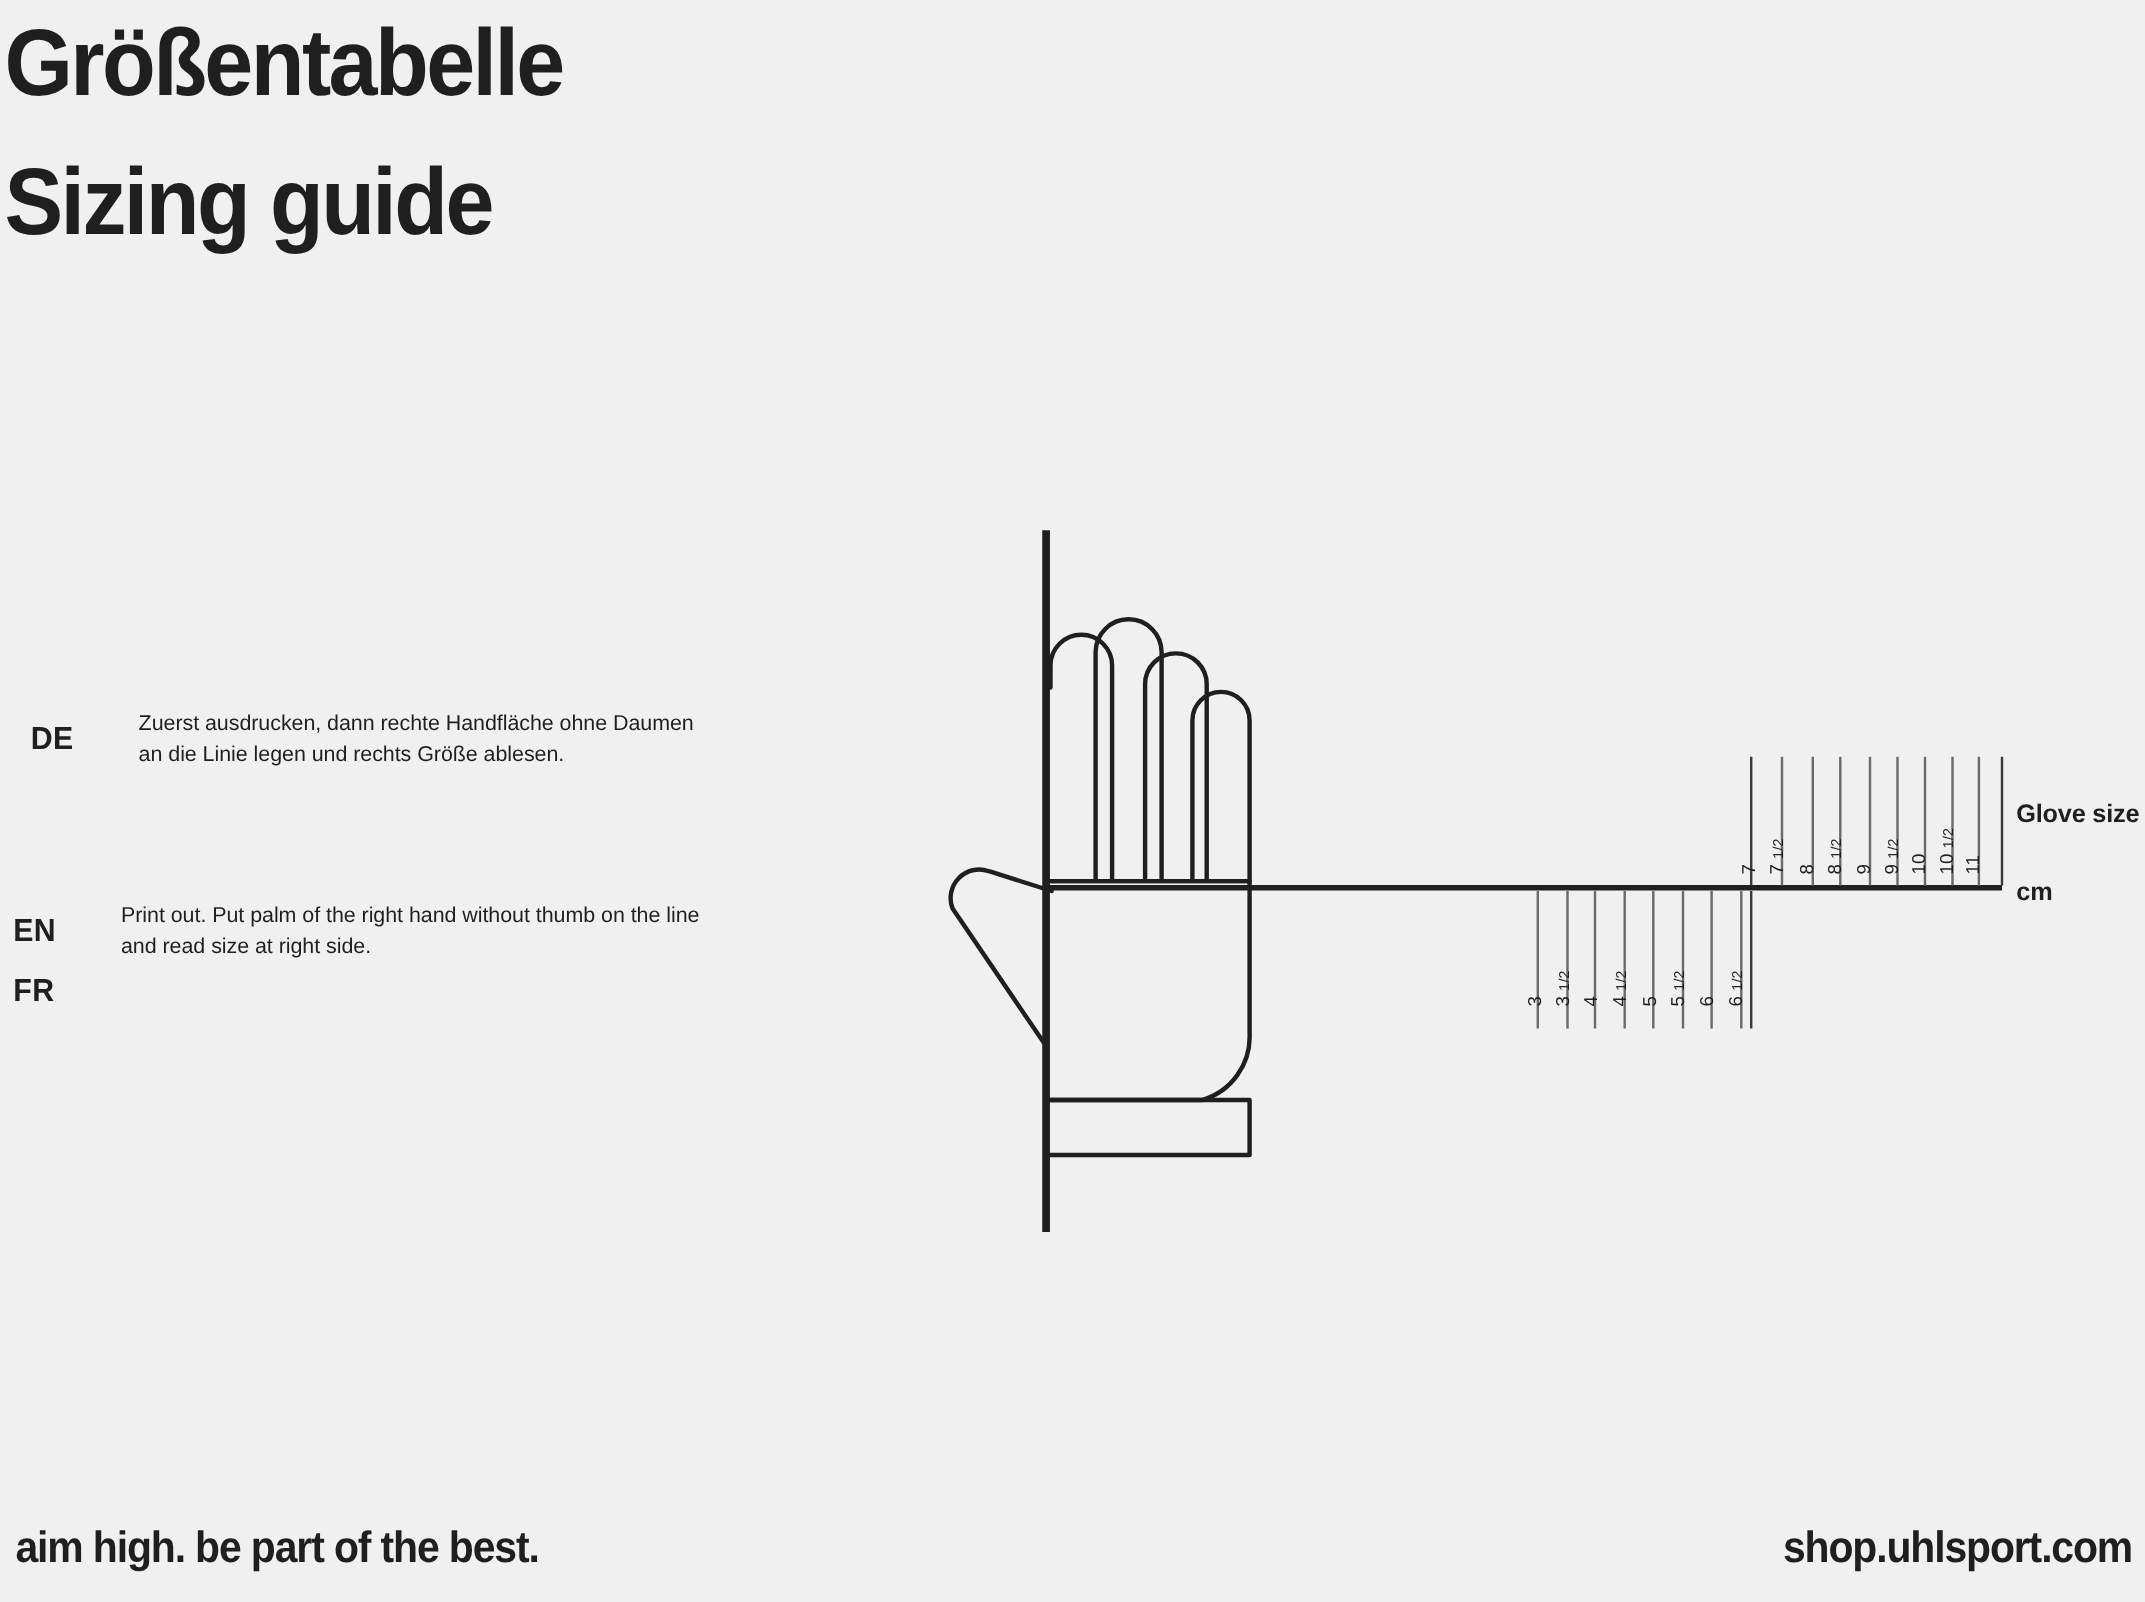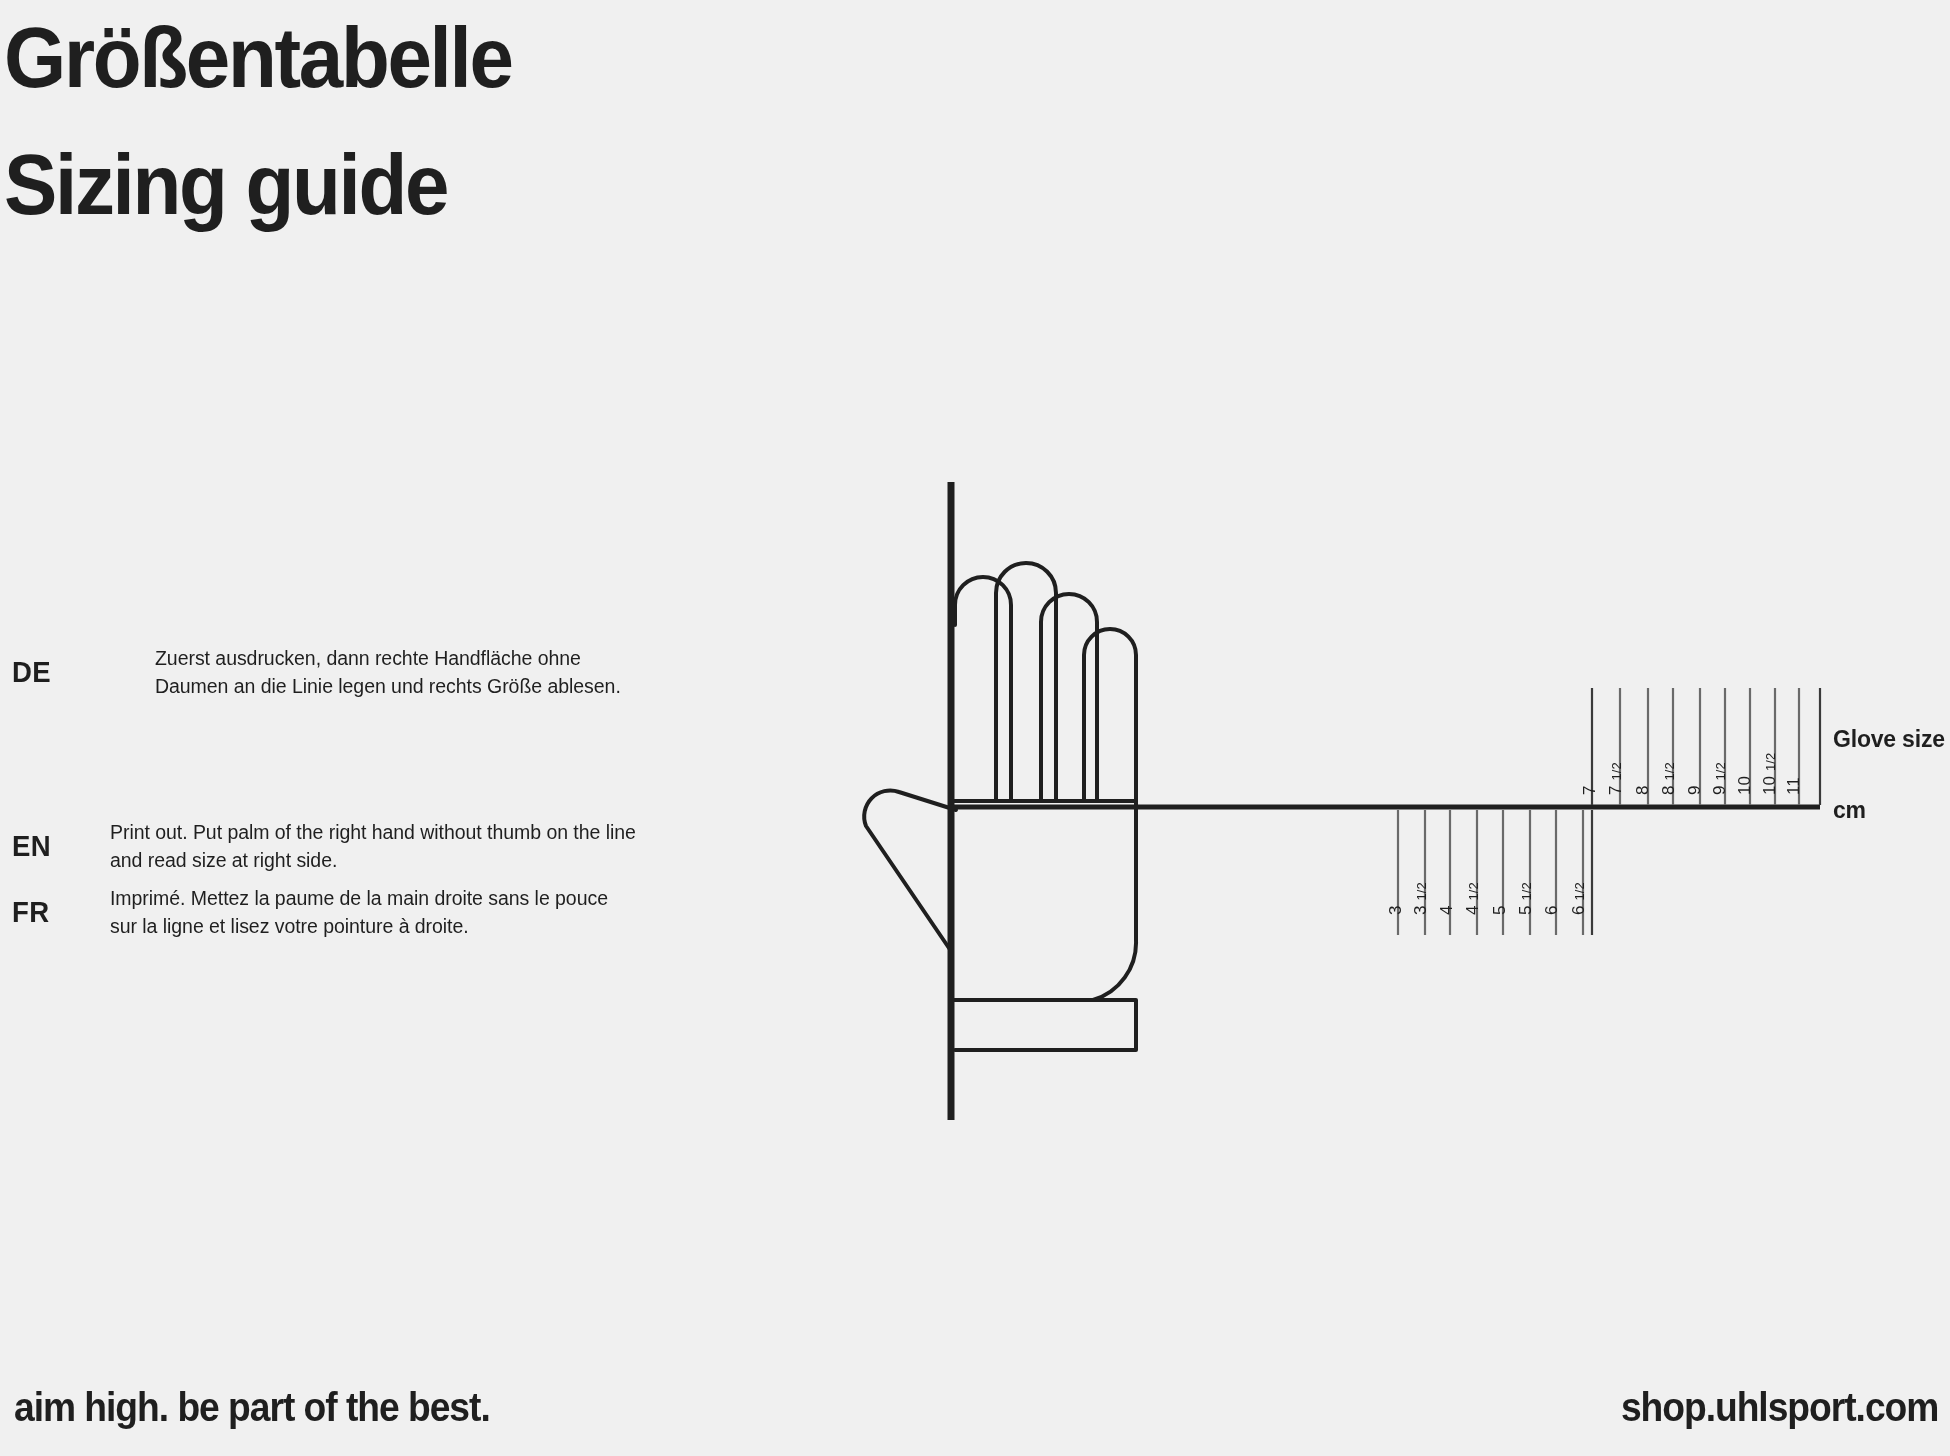--- a/index.html
+++ b/index.html
@@ -54,21 +54,21 @@
     transform: scaleX(0.95);
     transform-origin: left center;
   }
   .lang-text {
     font-size: 19.5px;
     font-weight: 400;
     line-height: 1.42;
     letter-spacing: -0.05px;
     max-width: 530px;
   }
-  #lang-de { left: 12px; top: 645px; gap: 45px; }
+  #lang-de { left: 28px; top: 645px; }
   #lang-en { left: 12px; top: 775px; margin-top: 44px; }
   #lang-fr { left: 12px; top: 885px; }
 
   
   .diagram {
     position: absolute;
     left: 0;
     top: 0;
     width: 1950px;
     height: 1456px;
@@ -139,21 +139,20 @@
     <div class="lang-text">Zuerst ausdrucken, dann rechte Handfläche ohne Daumen an die Linie legen und rechts Größe ablesen.</div>
   </div>
 
   <div class="lang-block" id="lang-en">
     <div class="lang-code">EN</div>
     <div class="lang-text">Print out. Put palm of the right hand without thumb on the line and read size at right side.</div>
   </div>
 
   <div class="lang-block" id="lang-fr">
     <div class="lang-code">FR</div>
-    <div class="lang-text">Imprimé. Mettez la paume de la main droite sans le pouce sur la ligne et lisez votre pointure à droite.</div>
   </div>
 
   <svg class="diagram" viewBox="0 0 1950 1456" width="1950" height="1456">
 
     <g fill="none" stroke="#1f1f1f" stroke-width="4" stroke-linecap="round" stroke-linejoin="round">
 
       <path d="M 955 625 L 955 605 A 28 28 0 0 1 1011 605 L 1011 800"></path>
 
       <path d="M 996 800 L 996 593 A 30 30 0 0 1 1056 593 L 1056 800"></path>
 

